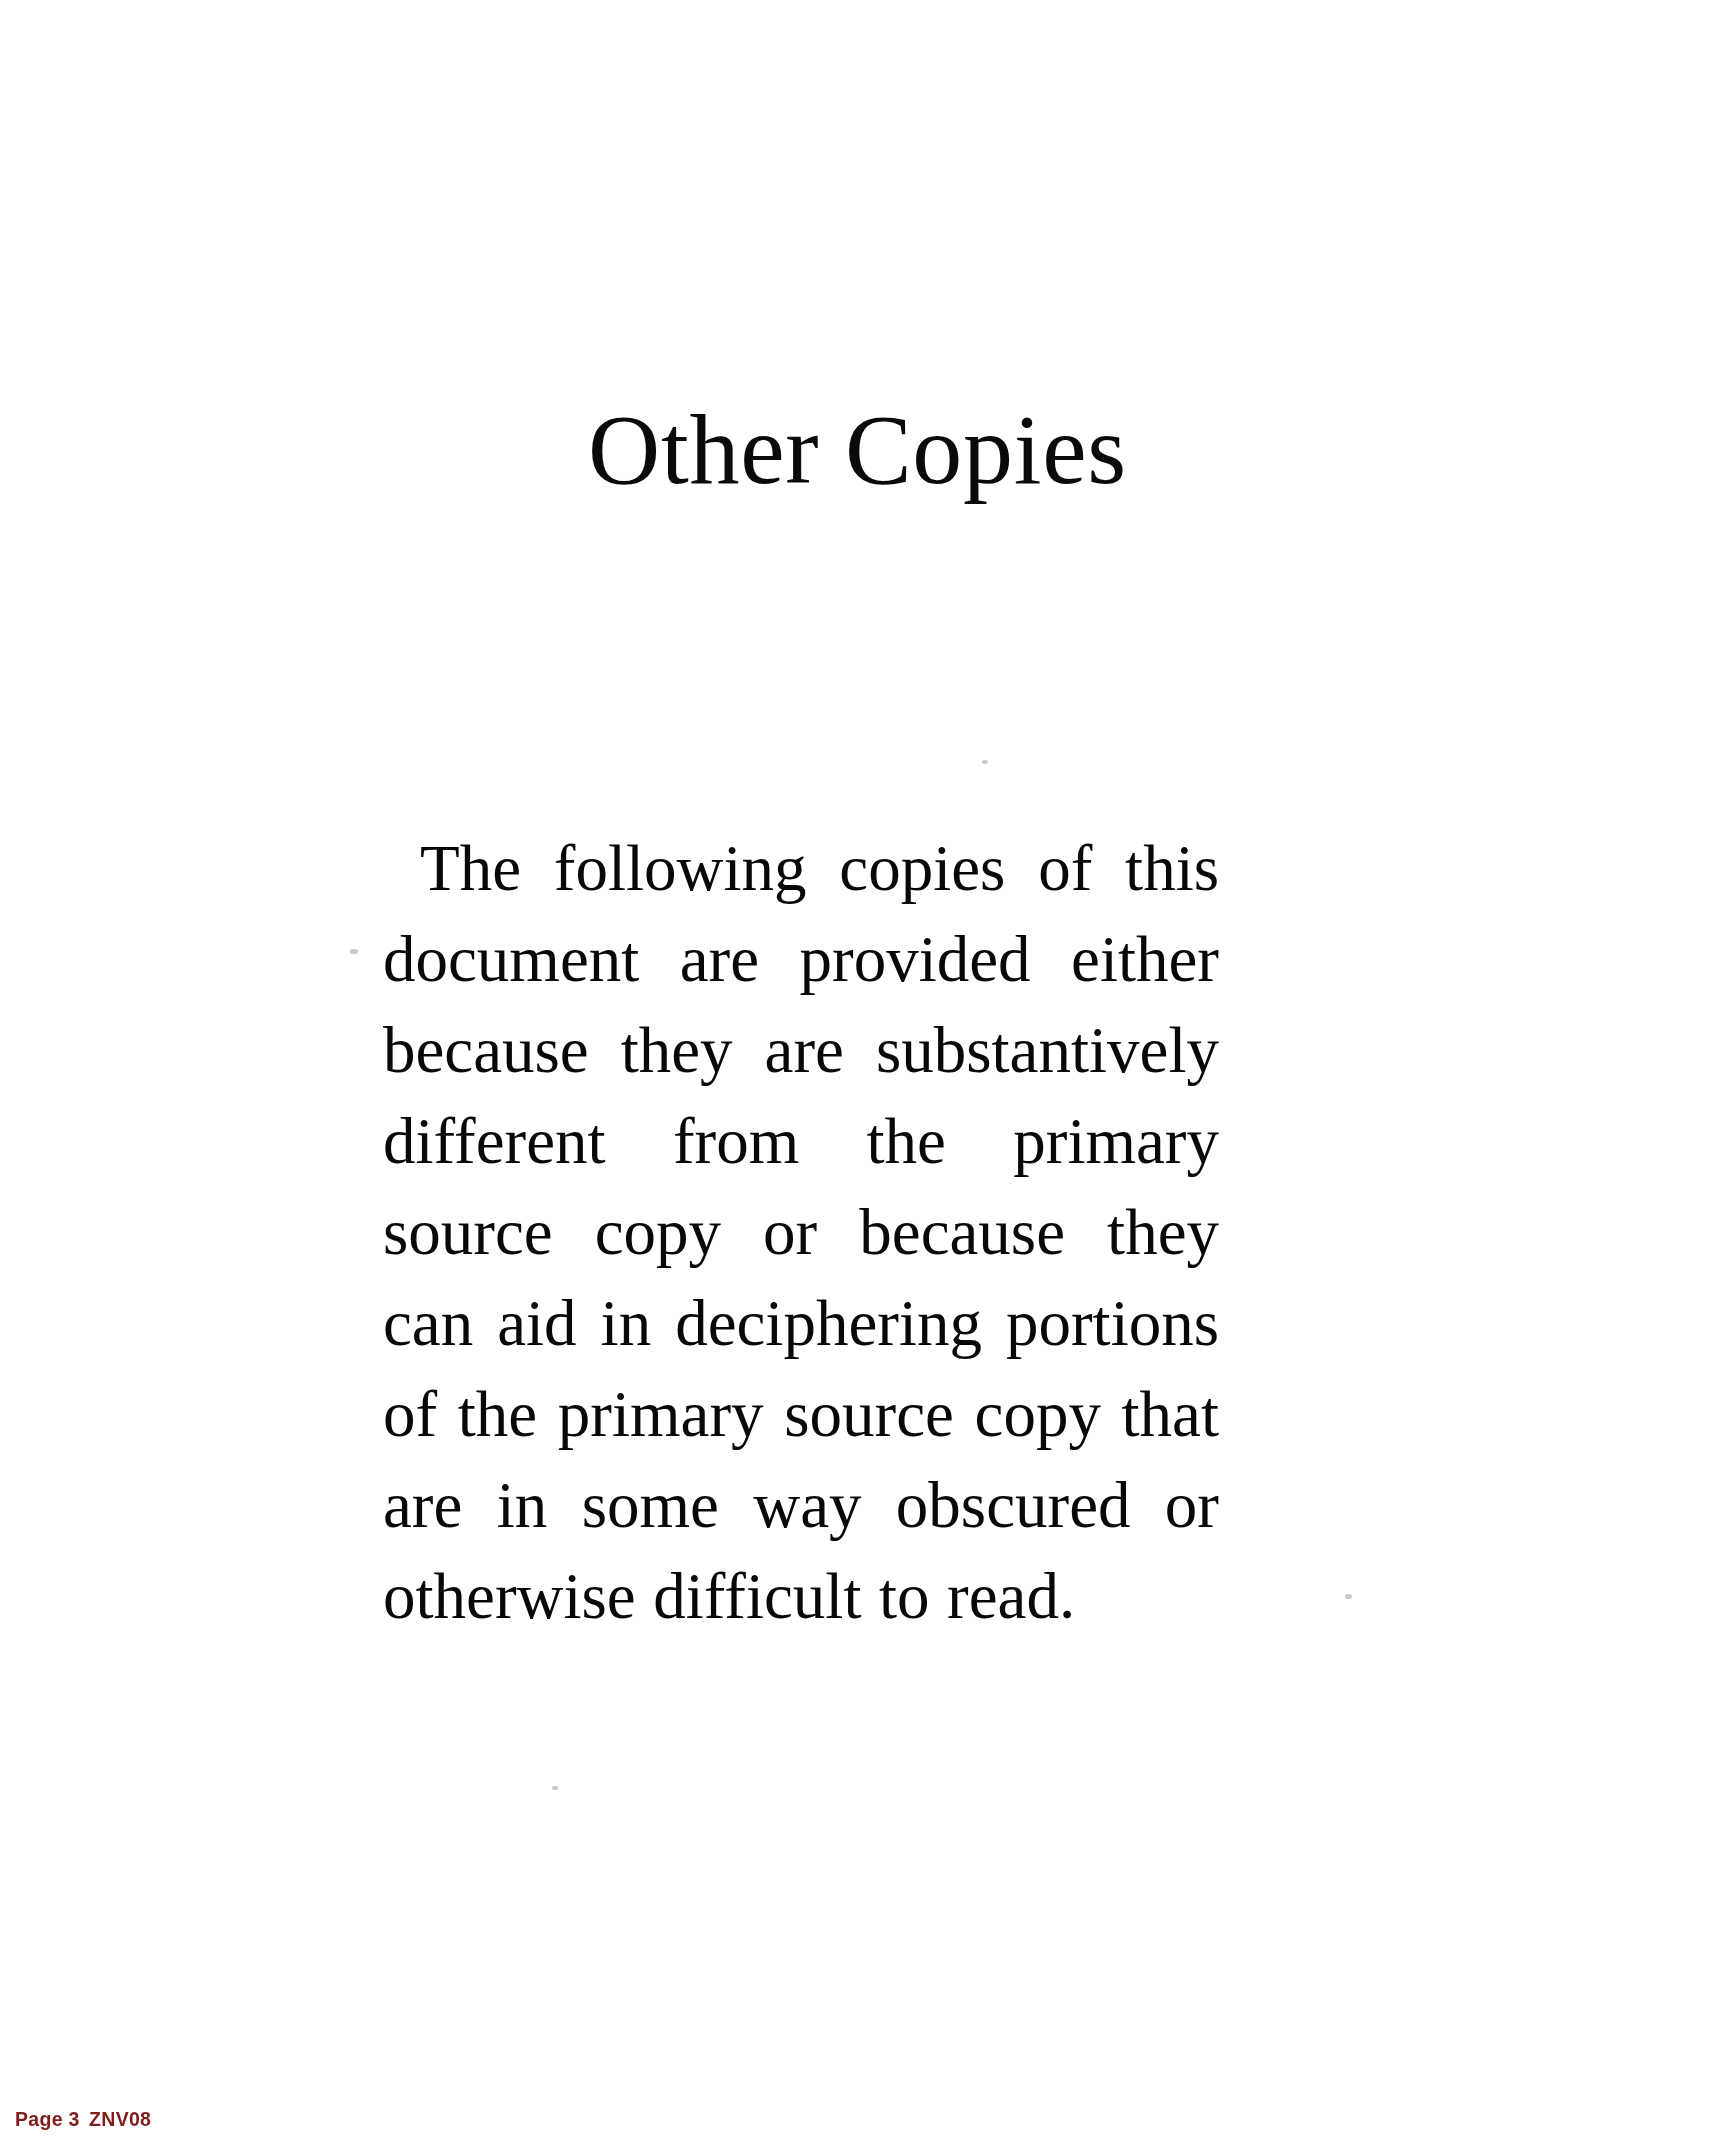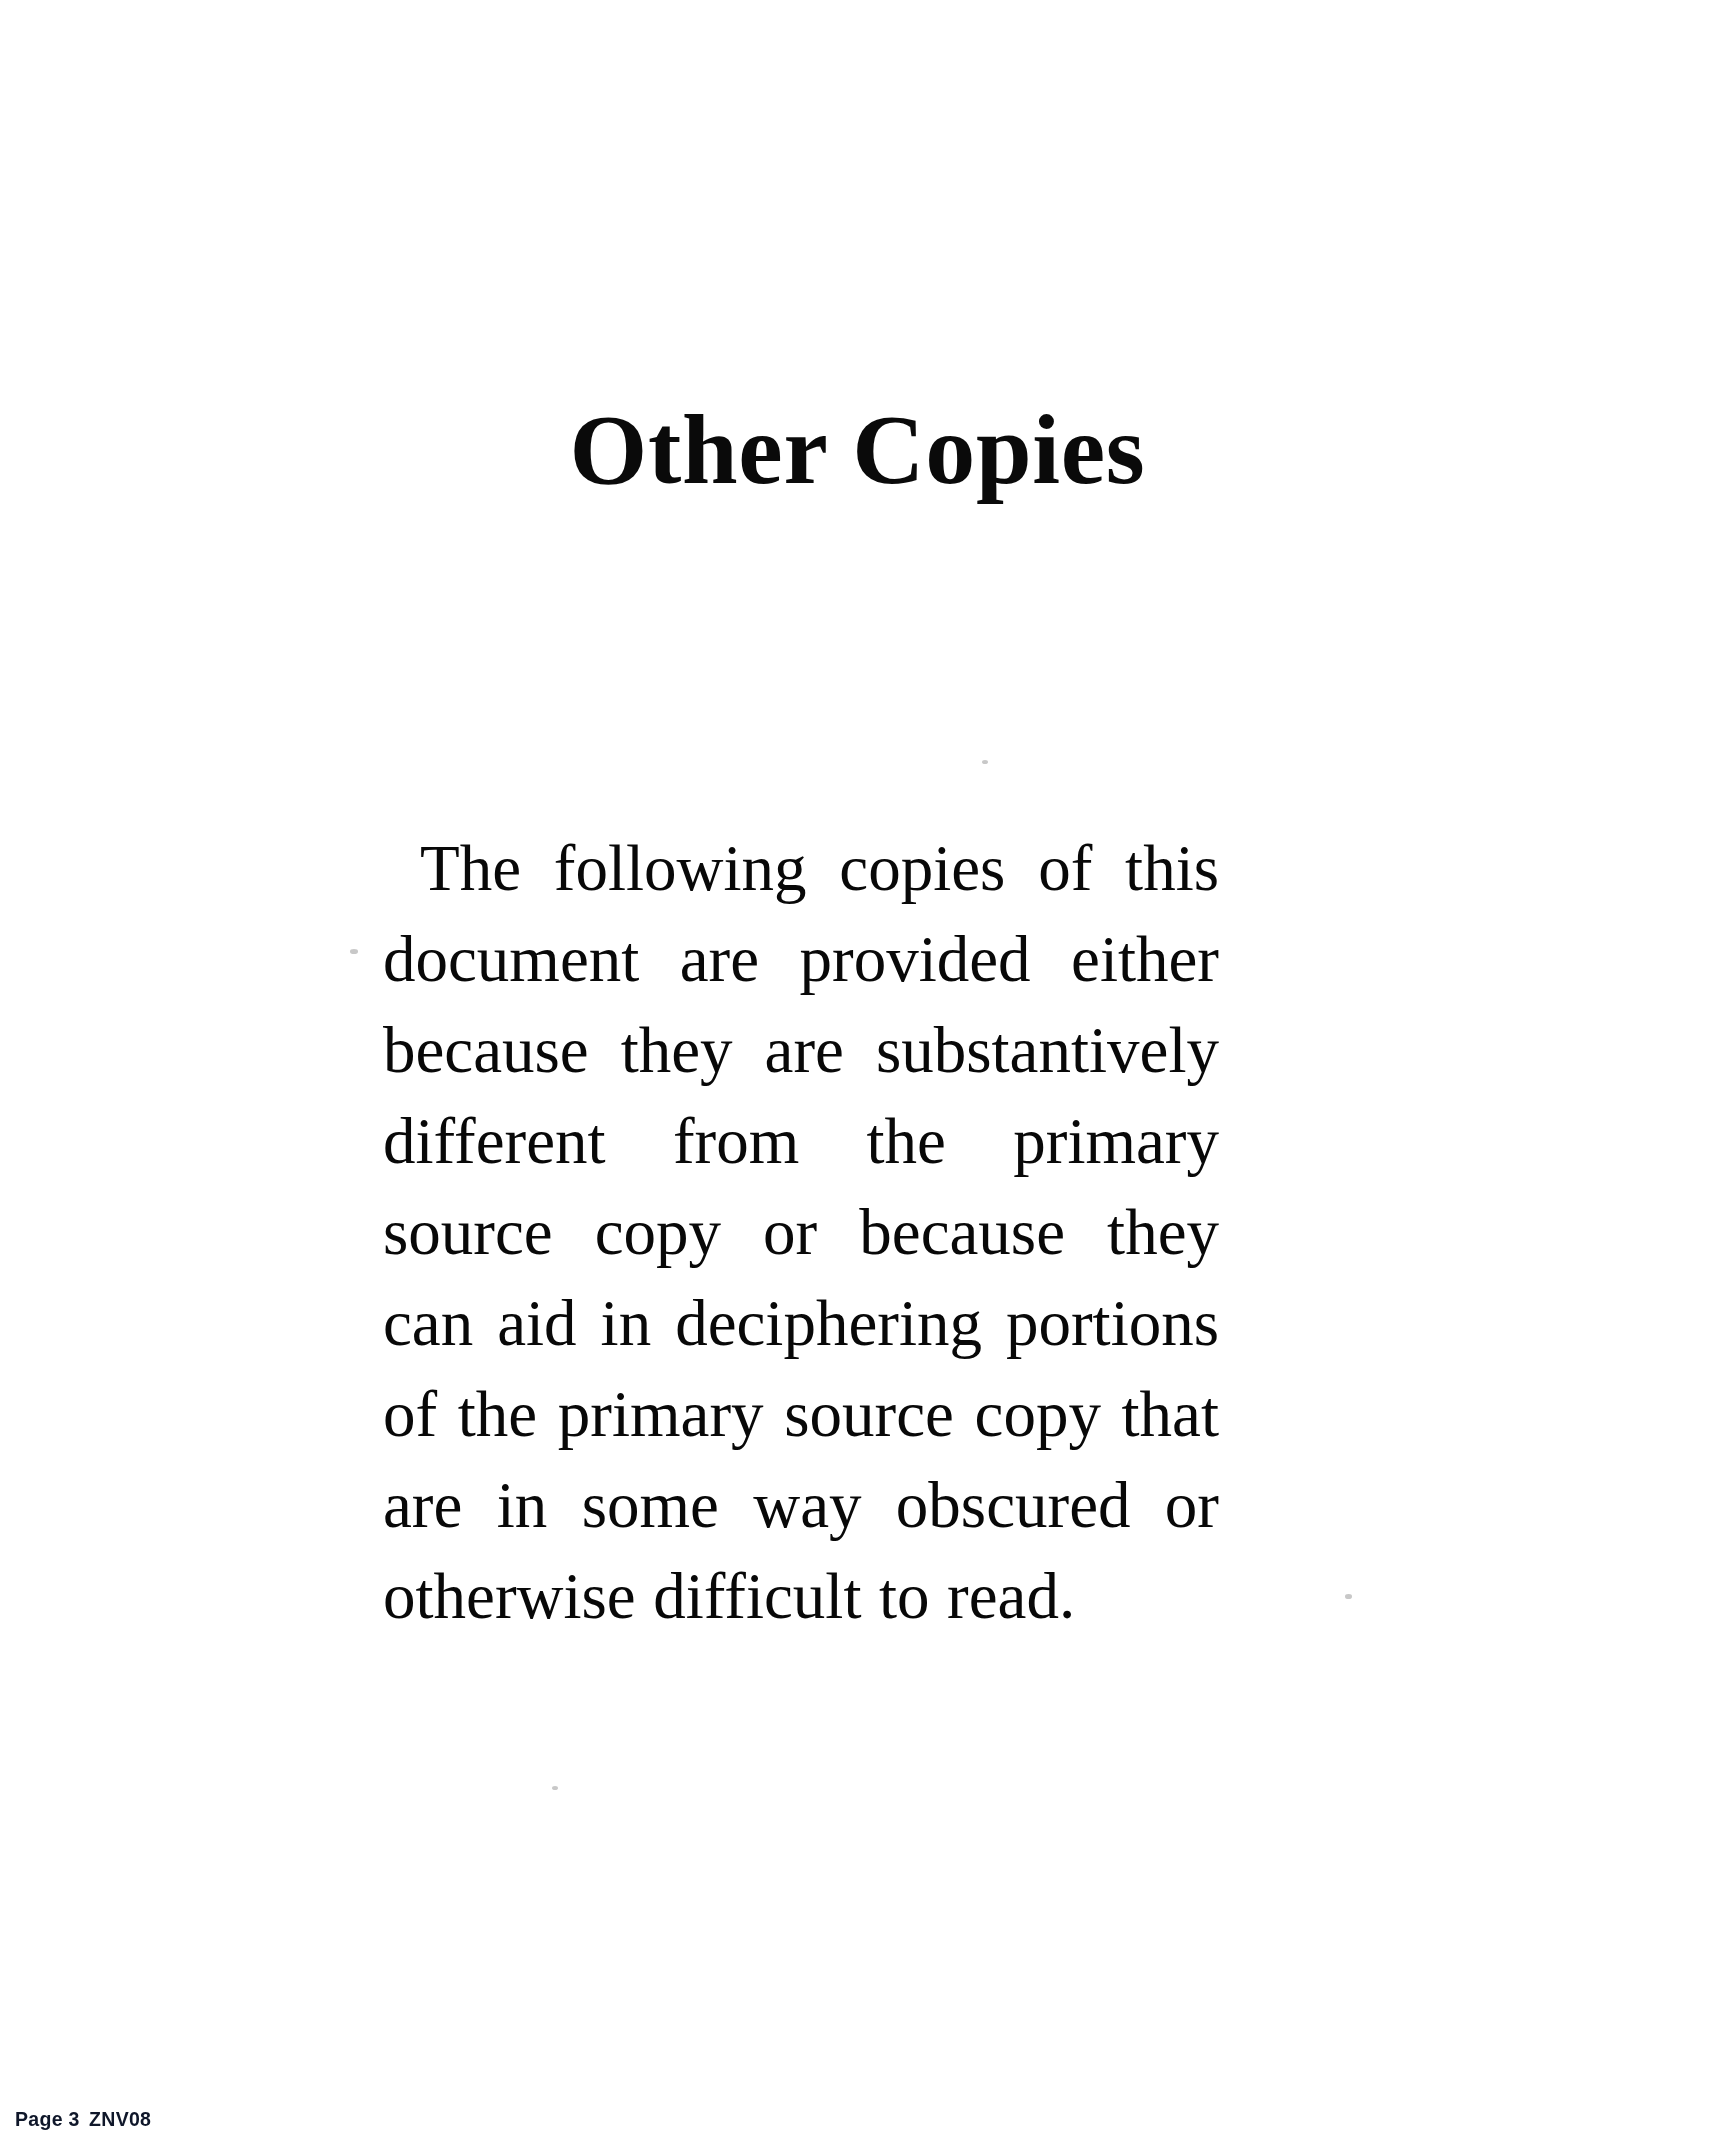--- a/index.html
+++ b/index.html
@@ -25,21 +25,21 @@
   .doc-title {
     position: absolute;
     top: 330px;
     left: 0;
     width: 1715px;
     text-align: center;
     font-family: "Liberation Serif", serif;
     font-size: 100px;
     line-height: 1.05;
     letter-spacing: 0.7px;
-    font-weight: 700;
+    font-weight: 400;
     color: #0a0a0a;
   }
 
   .body-block {
     position: absolute;
     top: 807px;
     left: 367px;
     width: 868px;
   }
 
@@ -55,21 +55,21 @@
     word-spacing: 0.02em;
   }
 
   .page-footer {
     position: absolute;
     left: 15px;
     bottom: 20px;
     font-family: "Liberation Sans", sans-serif;
     font-size: 19.5px;
     font-weight: bold;
-    color: #0f172a;
+    color: #7f1d1d;
     letter-spacing: 0.3px;
   }
 
   .footer-sep {
     display: inline-block;
     width: 9.4px;
   }
 
   
   .speck {

